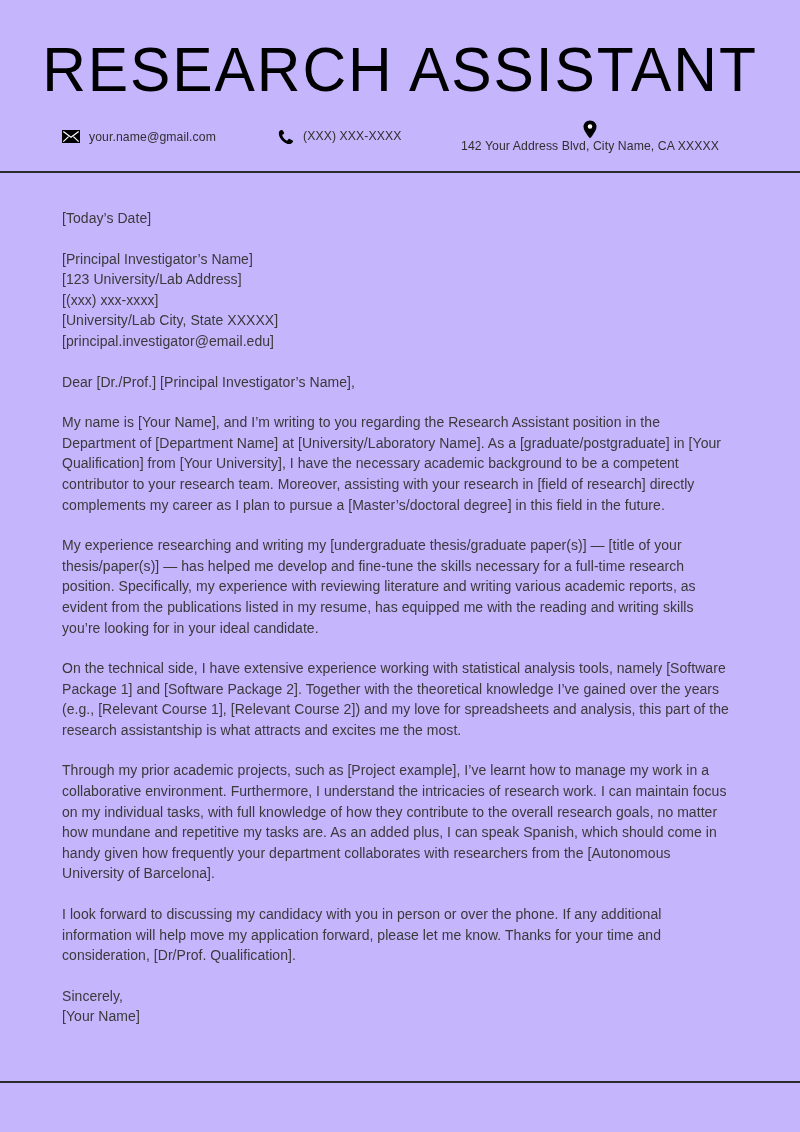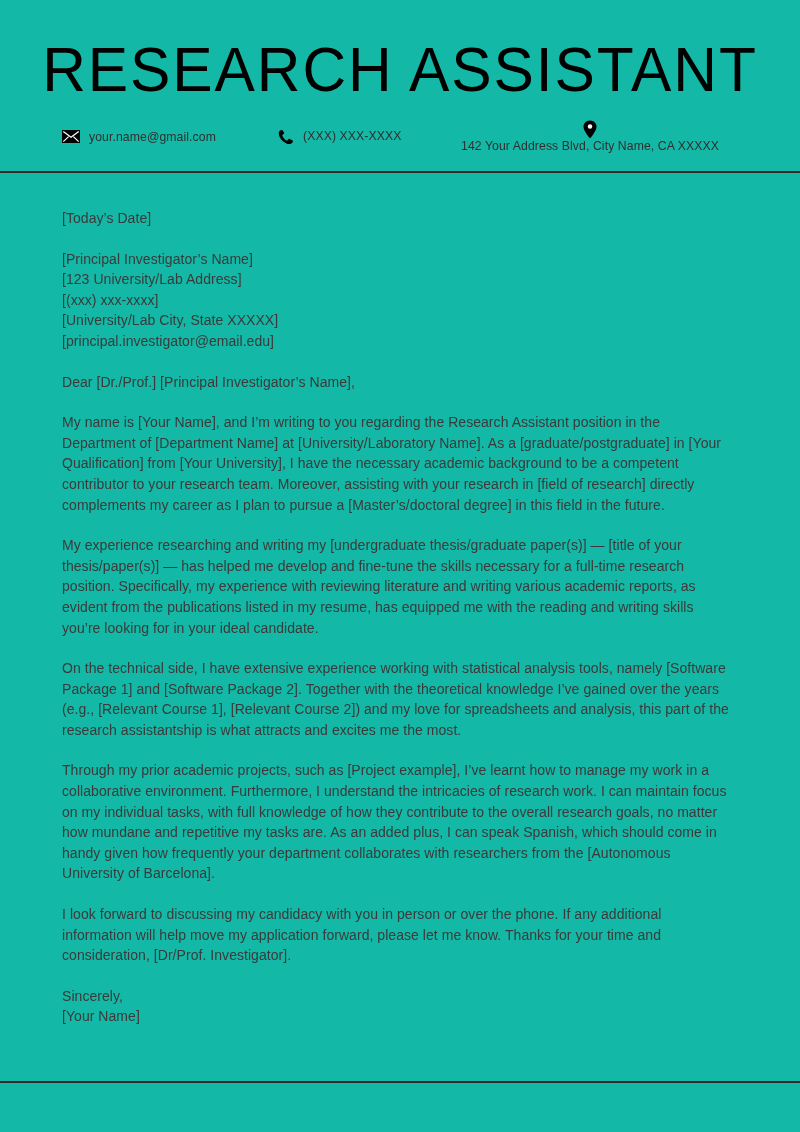--- a/index.html
+++ b/index.html
@@ -11,21 +11,21 @@
     width: 800px;
     height: 1132px;
     font-family: "Liberation Sans", sans-serif;
     -webkit-font-smoothing: antialiased;
   }
 
   .page {
     position: relative;
     width: 800px;
     height: 1132px;
-    background: #14b8a6;
+    background: #c4b5fd;
     box-sizing: border-box;
     overflow: hidden;
   }
 
   
   .header {
     padding: 0;
   }
 
   .doc-title {
@@ -189,21 +189,21 @@
 
     <p class="para">My experience researching and writing my [undergraduate thesis/graduate paper(s)] — [title of your thesis/paper(s)] — has helped me develop and fine-tune the skills necessary for a full-time research position. Specifically, my experience with reviewing literature and writing various academic reports, as evident from the publications listed in my resume, has equipped me with the reading and writing skills you’re looking for in your ideal candidate.</p>
     <div class="spacer-std"></div>
 
     <p class="para">On the technical side, I have extensive experience working with statistical analysis tools, namely [Software Package 1] and [Software Package 2]. Together with the theoretical knowledge I’ve gained over the years (e.g., [Relevant Course 1], [Relevant Course 2]) and my love for spreadsheets and analysis, this part of the research assistantship is what attracts and excites me the most.</p>
     <div class="spacer-std"></div>
 
     <p class="para">Through my prior academic projects, such as [Project example], I’ve learnt how to manage my work in a collaborative environment. Furthermore, I understand the intricacies of research work. I can maintain focus on my individual tasks, with full knowledge of how they contribute to the overall research goals, no matter how mundane and repetitive my tasks are. As an added plus, I can speak Spanish, which should come in handy given how frequently your department collaborates with researchers from the [Autonomous University of Barcelona].</p>
     <div class="spacer-std"></div>
 
-    <p class="para">I look forward to discussing my candidacy with you in person or over the phone. If any additional information will help move my application forward, please let me know. Thanks for your time and consideration, [Dr/Prof. Investigator].</p>
+    <p class="para">I look forward to discussing my candidacy with you in person or over the phone. If any additional information will help move my application forward, please let me know. Thanks for your time and consideration, [Dr/Prof. Qualification].</p>
     <div class="spacer-std"></div>
 
     <div class="block">
       <span class="sign-line">Sincerely,</span>
       <span class="sign-line">[Your Name]</span>
     </div>
 
   </div>
 
   <hr class="rule rule-bottom">

